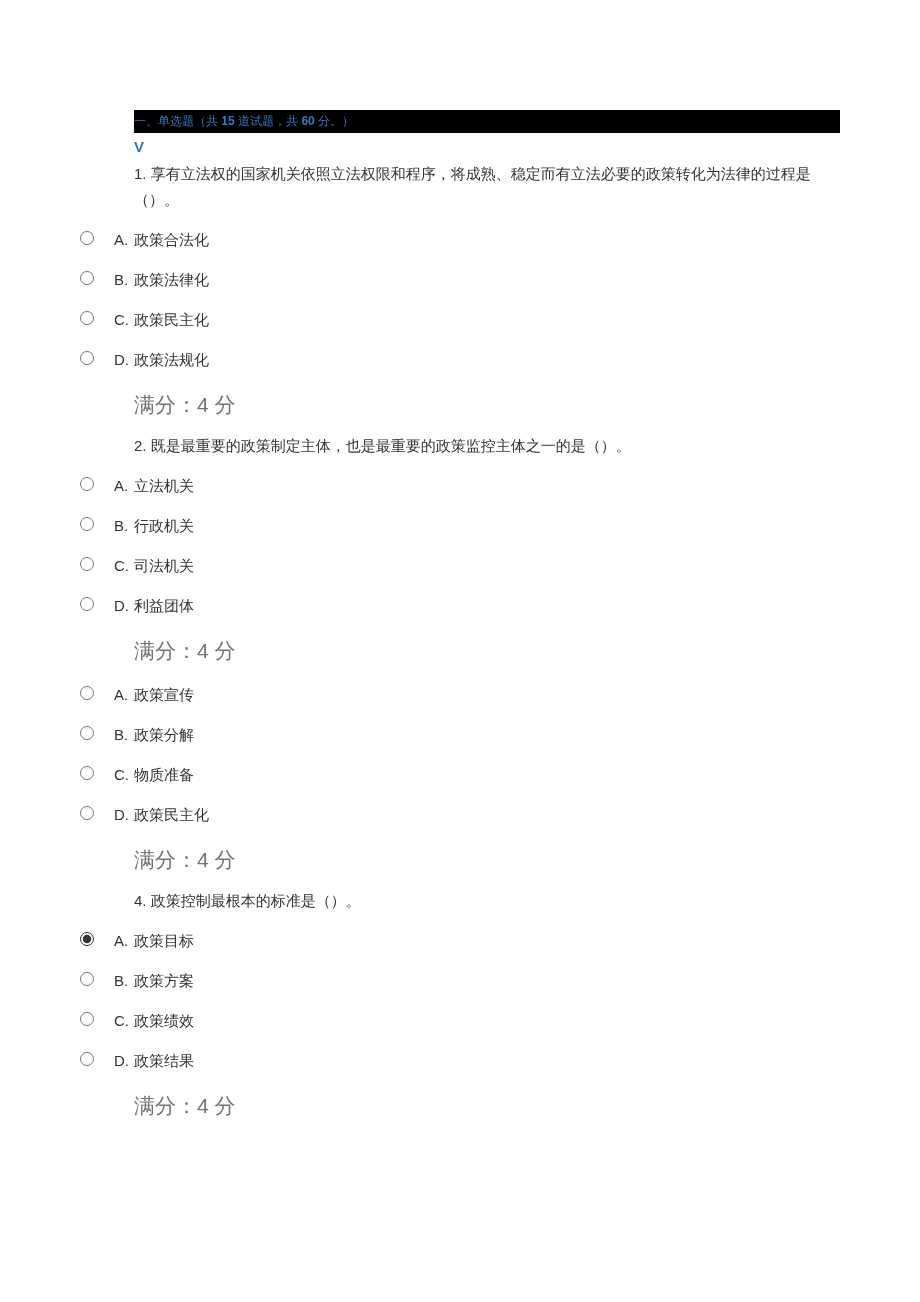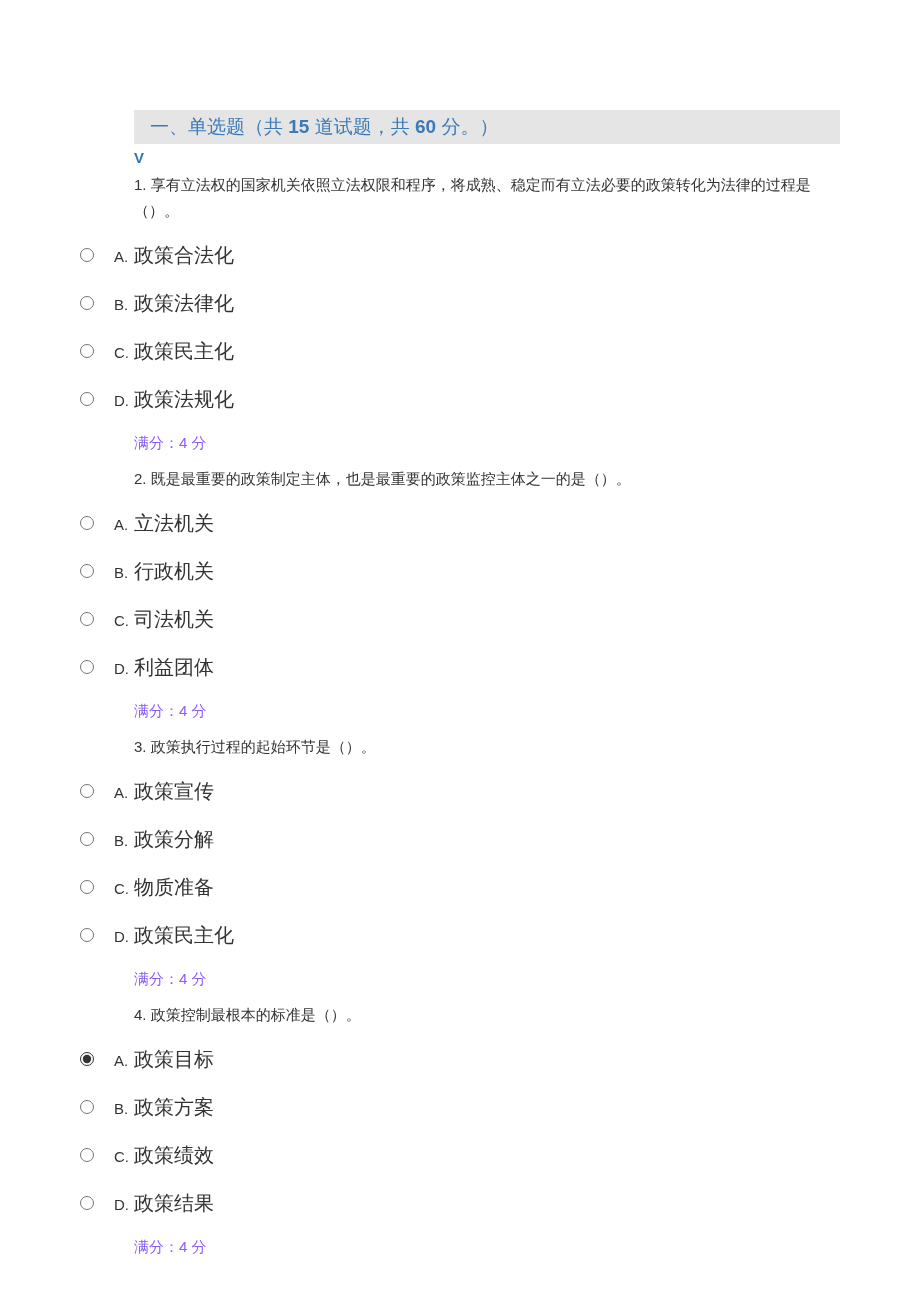--- a/index.html
+++ b/index.html
@@ -10,24 +10,24 @@
     body {
       font-family: "Microsoft YaHei", "SimSun", sans-serif;
       background: #ffffff;
       width: 920px;
       padding: 110px 80px 60px 80px;
       font-size: 15px;
       color: #333;
       line-height: 1.6;
     }
     .section-header {
-      background: #e5e5e5;
+      background: #000000;
       color: #3a7ab8;
-      padding: 2px 16px;
-      font-size: 19px;
+      padding: 2px 0;
+      font-size: 12px;
       margin-left: 54px;
       margin-bottom: 2px;
     }
     .section-header span {
       font-weight: normal;
     }
     .section-header .bold {
       font-weight: bold;
     }
     .v-letter {
@@ -64,27 +64,27 @@
       accent-color: #333;
     }
     .option-letter {
       display: inline-block;
       width: 20px;
       color: #333;
       font-size: 15px;
     }
     .option-text {
       color: #333;
-      font-size: 20px;
+      font-size: 15px;
     }
     .score-block {
       margin-left: 54px;
       margin-top: 16px;
-      font-size: 15px;
-      color: #8b5cf6;
+      font-size: 21px;
+      color: #737373;
     }
     .next-question {
       margin-left: 54px;
       margin-top: 12px;
       font-size: 15px;
       color: #333;
     }
   </style>
 </head>
 <body>
@@ -148,21 +148,20 @@
       <span class="option-text"> 司法机关</span>
     </div>
     <div class="option-row">
       <div class="radio-cell">
         <input type="radio" name="q1" class="radio" style="">
       </div>
       <span class="option-letter">D.</span>
       <span class="option-text"> 利益团体</span>
     </div>
     <div class="score-block">满分：4 分</div>
-    <div class="next-question"><span>3.</span><span> 政策执行过程的起始环节是（）。</span></div>
     <div class="option-row">
       <div class="radio-cell">
         <input type="radio" name="q2" class="radio" style="">
       </div>
       <span class="option-letter">A.</span>
       <span class="option-text"> 政策宣传</span>
     </div>
     <div class="option-row">
       <div class="radio-cell">
         <input type="radio" name="q2" class="radio" style="">

